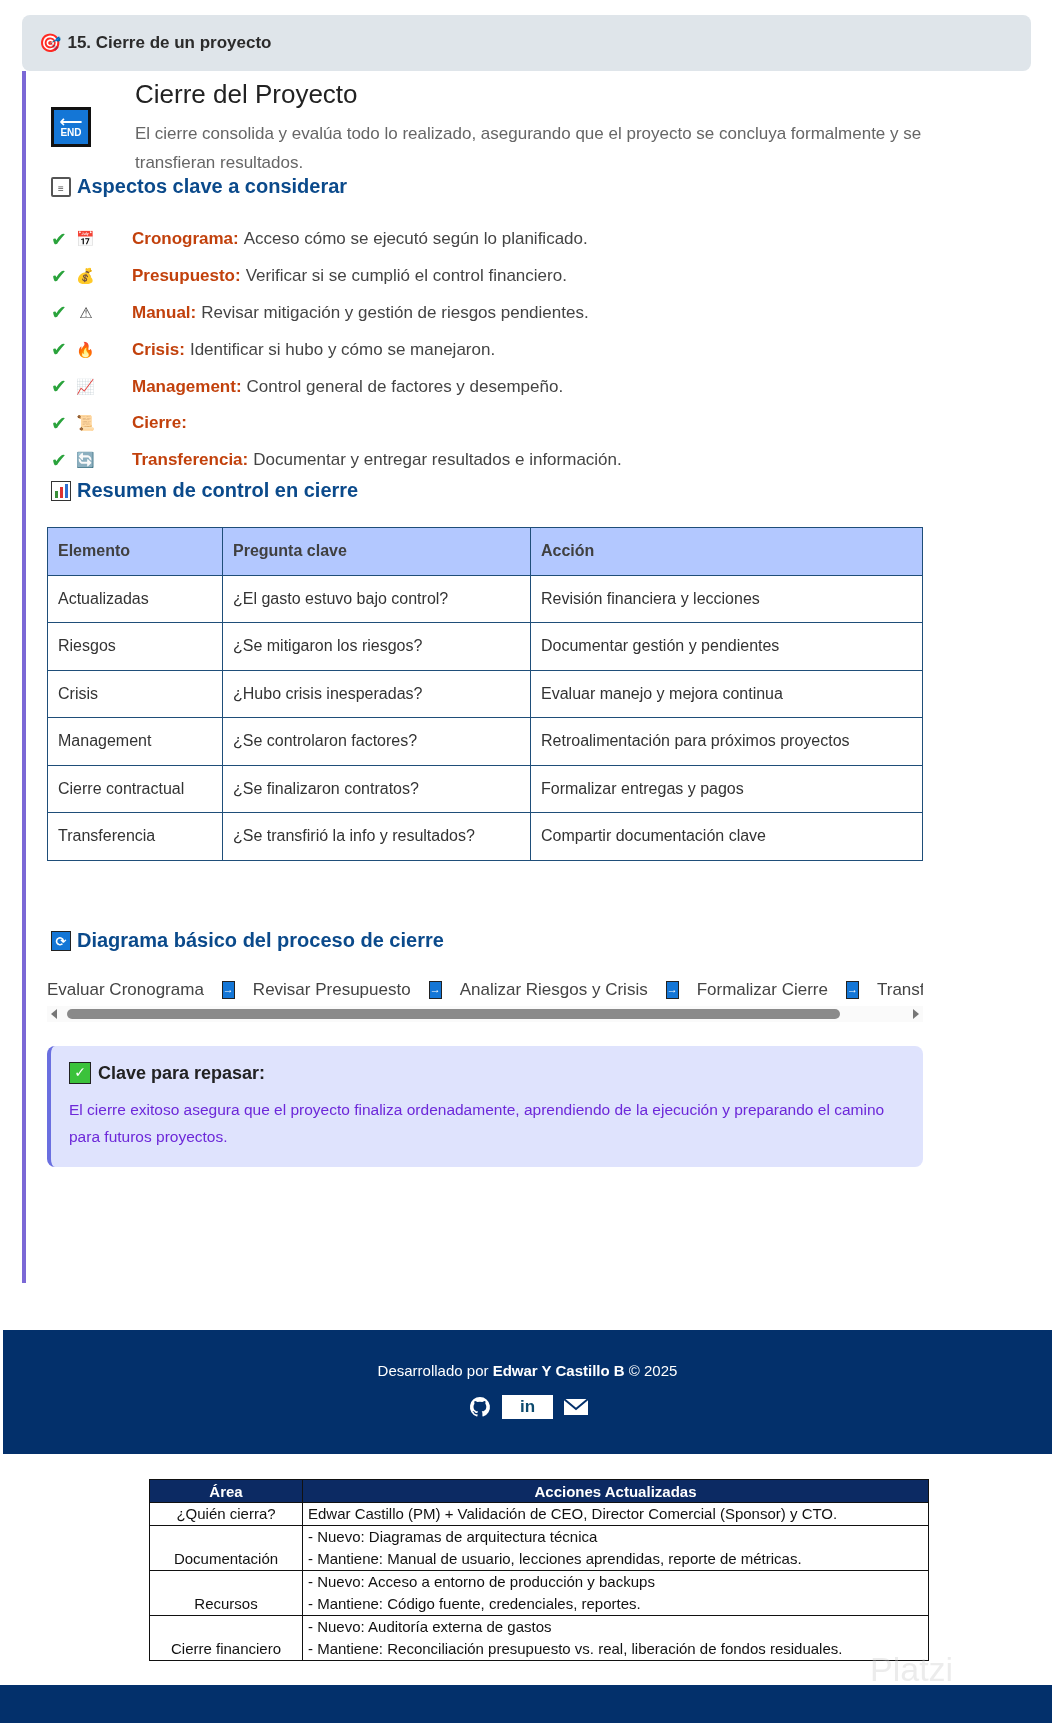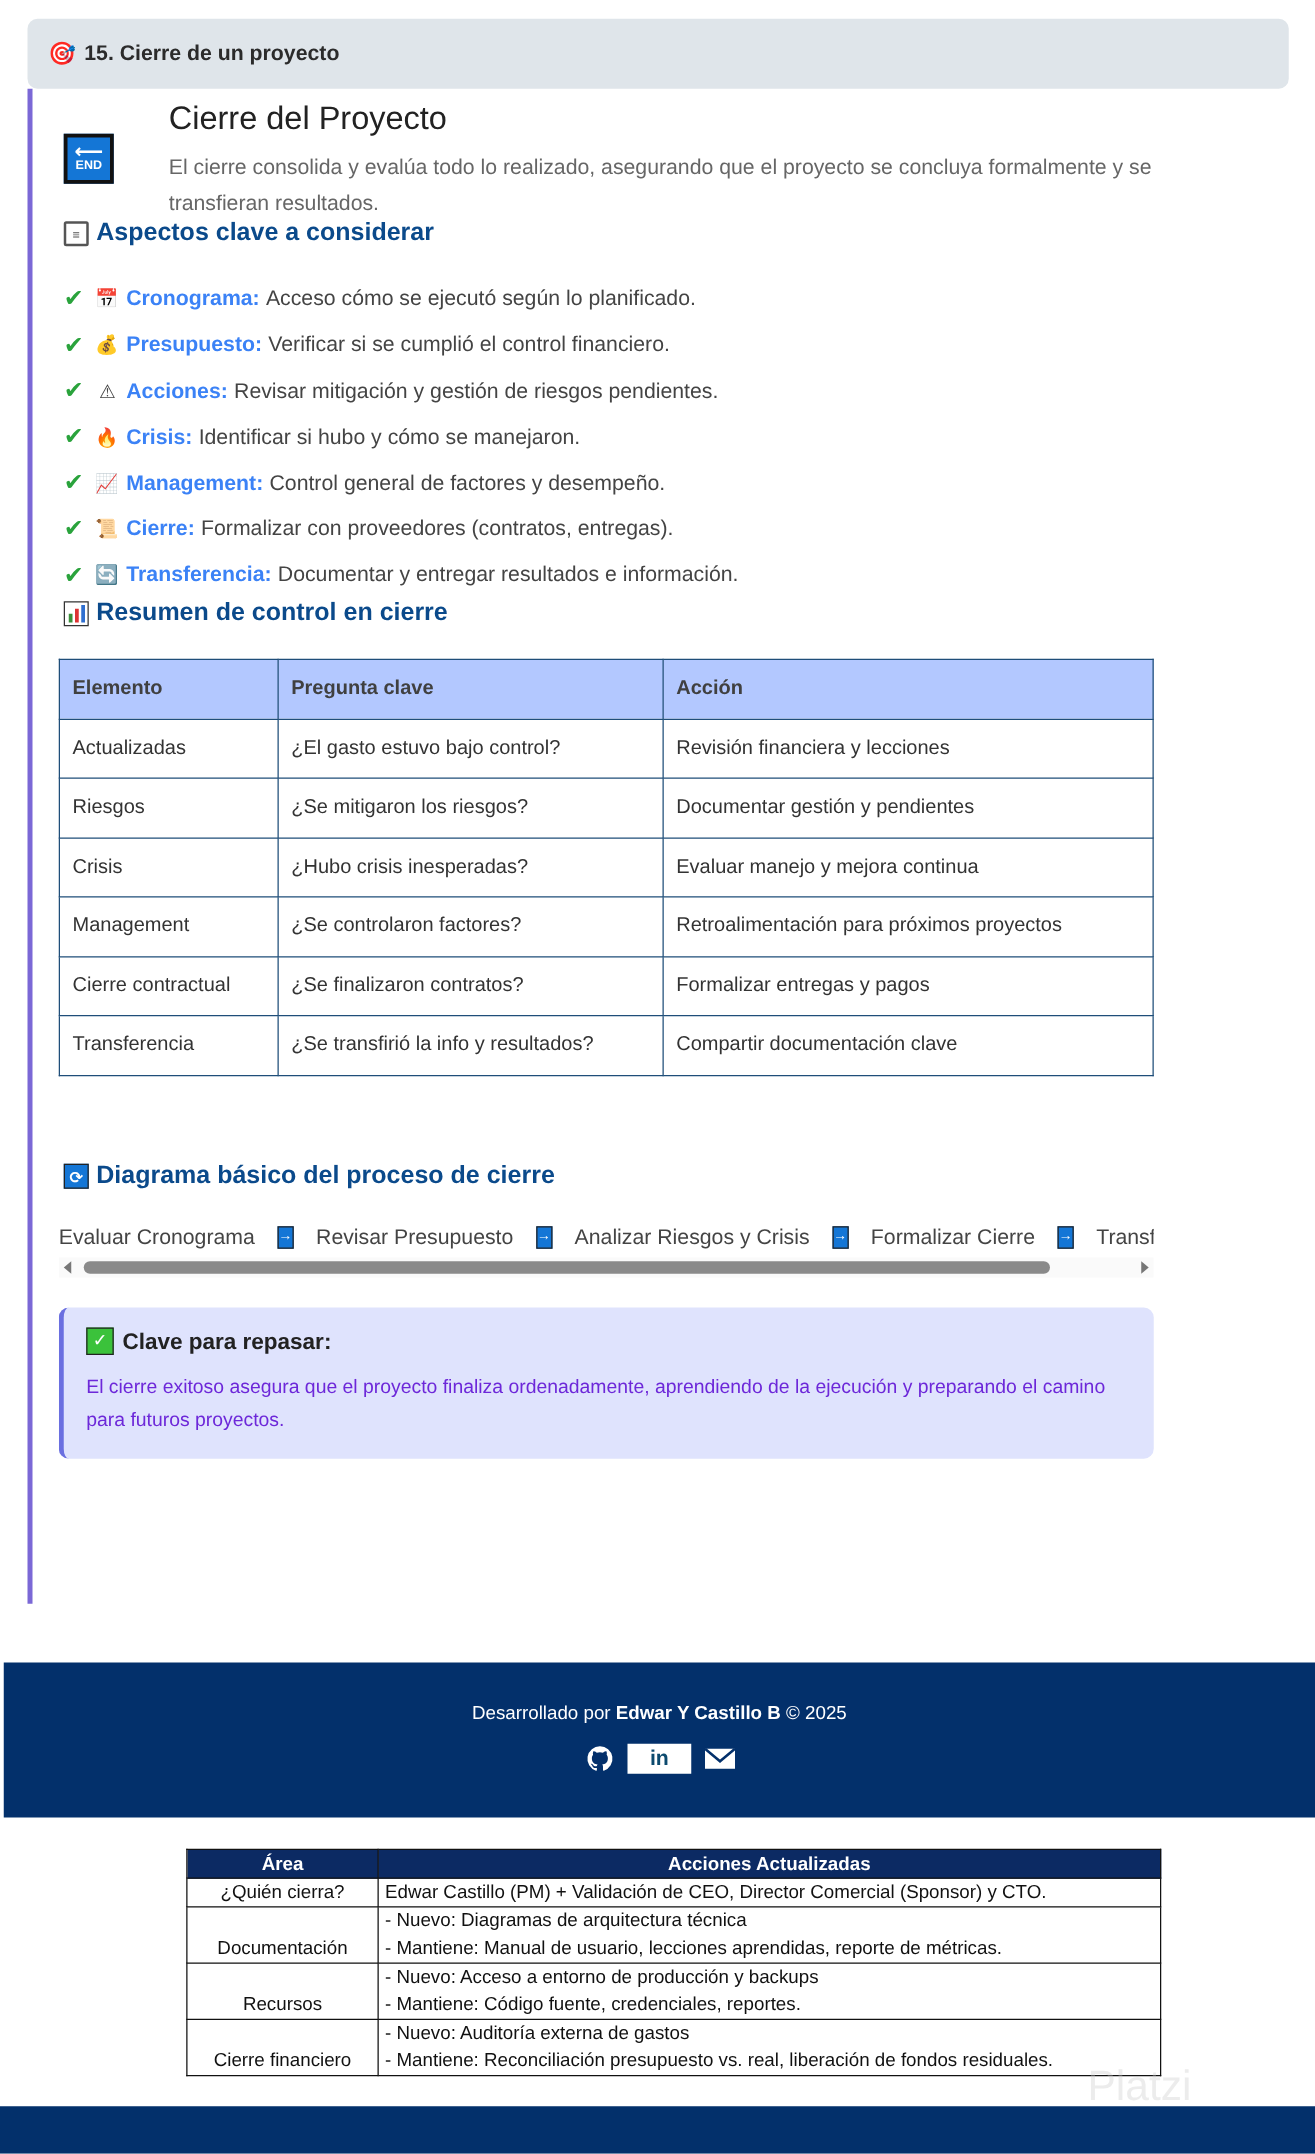--- a/index.html
+++ b/index.html
@@ -37,21 +37,21 @@
   .h2 .ico { display: inline-block; width: 20px; height: 20px; margin-right: 6px; font-size: 16px; text-align: center; line-height: 20px; }
   .ico-clip { background: #fff; border: 2px solid #555; border-radius: 2px; color: #555; font-size: 10px !important; }
   .ico-chart { background: #fff; border: 1.5px solid #333; position: relative; }
   .ico-chart i { position: absolute; bottom: 2px; width: 3px; }
   .ico-sync { background: #1476d6; color: #fff; border: 1.5px solid #222; font-size: 13px !important; }
 
   .aspects { position: absolute; left: 25px; top: 150px; width: 960px; }
   .aspect { height: 36.8px; display: flex; align-items: center; font-size: 17px; color: #444; }
   .aspect .check { color: #2aa33c; font-size: 19px; font-weight: bold; width: 24px; }
   .aspect .emo { width: 22px; text-align: center; font-size: 15px; margin-right: 4px; }
-  .aspect b { color: #3b82f6; margin-right: 5px; }
+  .aspect b { color: #c2410c; margin-right: 5px; margin-left: 31px; }
 
   table.summary {
     position: absolute; left: 21px; top: 456px; width: 876px;
     border-collapse: collapse; font-size: 16px;
   }
   table.summary th, table.summary td {
     border: 1.5px solid #1f4e79; height: 47.5px; padding: 0 10px; text-align: left;
   }
   table.summary th { background: #b3c8ff; color: #404040; font-weight: bold; }
   table.summary td { color: #333; background: #fff; }
@@ -140,40 +140,39 @@
       </div>
       <div class="aspect">
         <span class="check">✔</span>
         <span class="emo">💰</span>
         <b>Presupuesto:</b>
         <span>Verificar si se cumplió el control financiero.</span>
       </div>
       <div class="aspect">
         <span class="check">✔</span>
         <span class="emo">⚠</span>
-        <b>Acciones:</b>
+        <b>Manual:</b>
         <span>Revisar mitigación y gestión de riesgos pendientes.</span>
       </div>
       <div class="aspect">
         <span class="check">✔</span>
         <span class="emo">🔥</span>
         <b>Crisis:</b>
         <span>Identificar si hubo y cómo se manejaron.</span>
       </div>
       <div class="aspect">
         <span class="check">✔</span>
         <span class="emo">📈</span>
         <b>Management:</b>
         <span>Control general de factores y desempeño.</span>
       </div>
       <div class="aspect">
         <span class="check">✔</span>
         <span class="emo">📜</span>
         <b>Cierre:</b>
-        <span>Formalizar con proveedores (contratos, entregas).</span>
       </div>
       <div class="aspect">
         <span class="check">✔</span>
         <span class="emo">🔄</span>
         <b>Transferencia:</b>
         <span>Documentar y entregar resultados e información.</span>
       </div>
     </div>
 
   <h2 class="h2" style="top:408px;justify-content:flex-end;">

